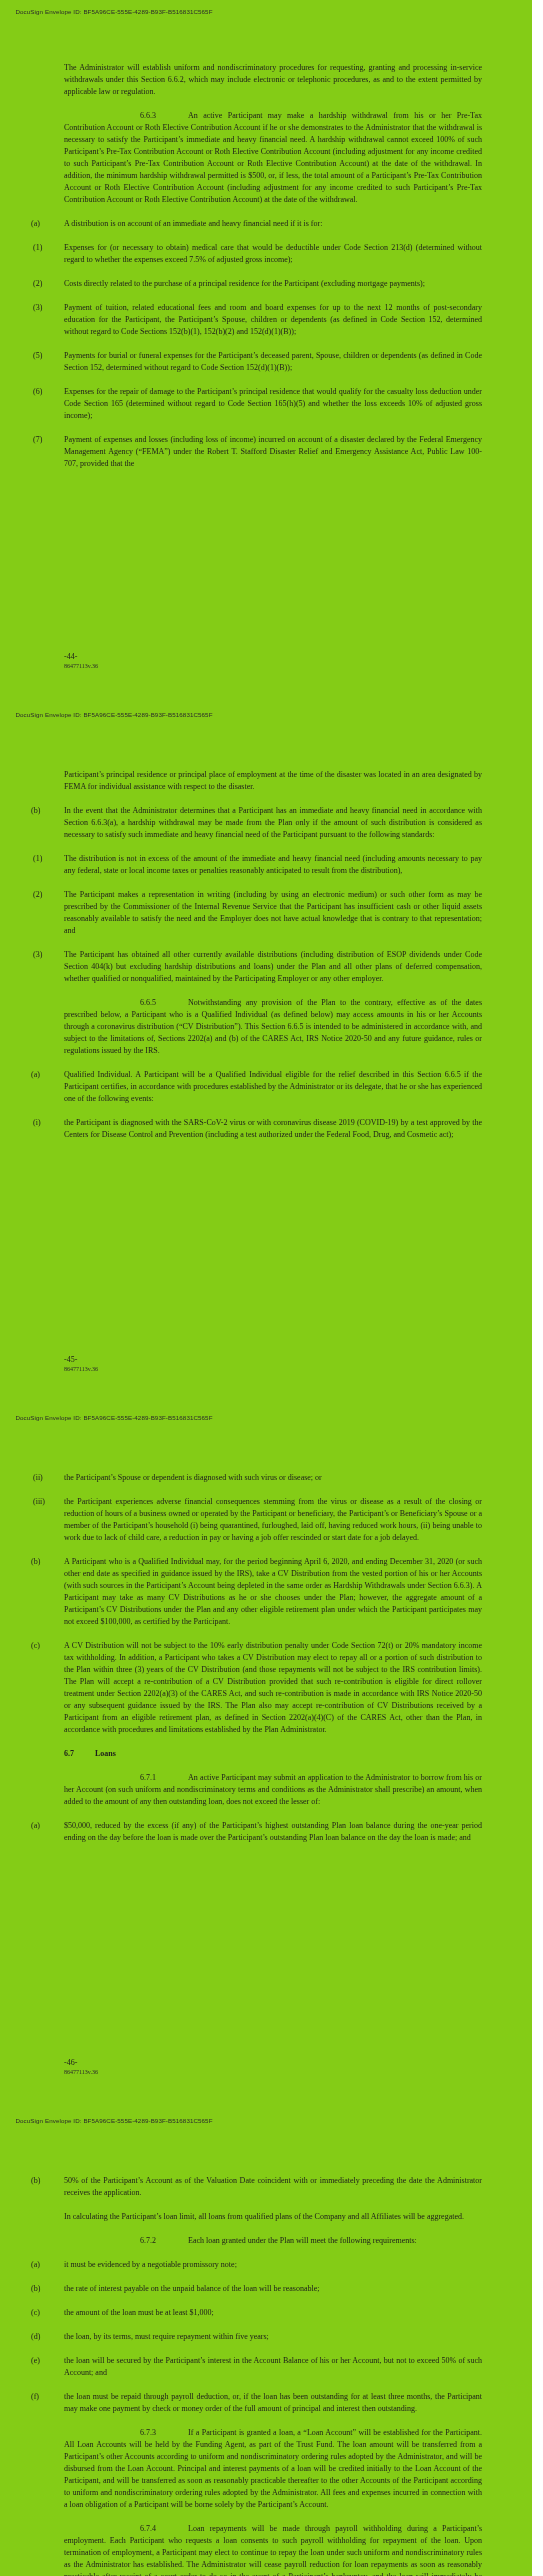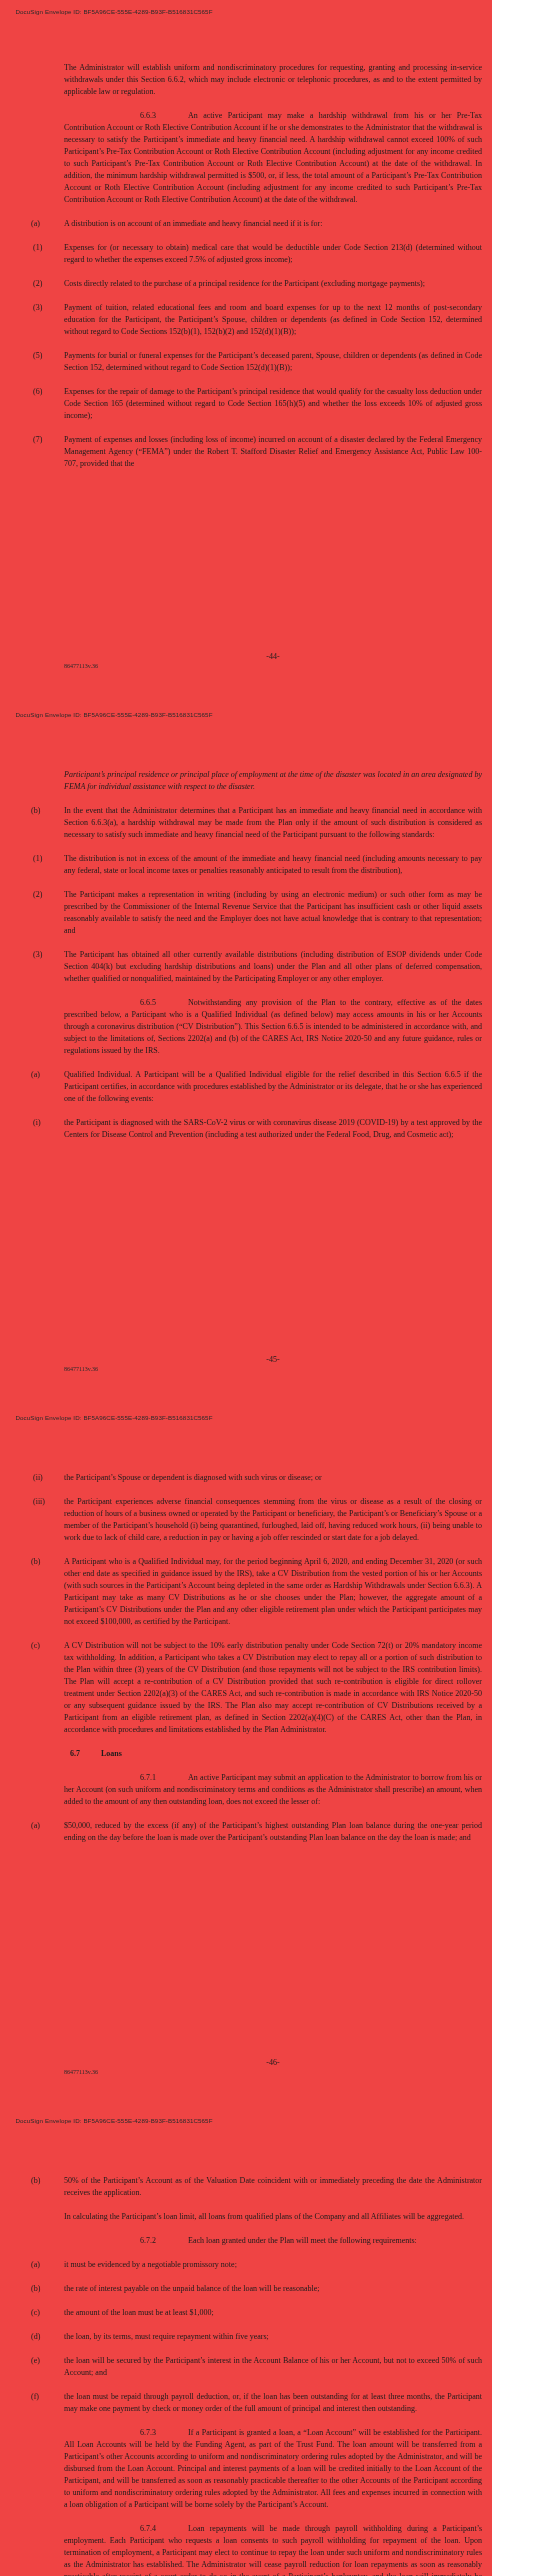--- a/index.html
+++ b/index.html
@@ -4,23 +4,23 @@
 <style>
   html, body { margin: 0; padding: 0; background: #ffffff; }
   .doc {
     position: relative;
     width: 544px;
     font-family: "Liberation Serif", "DejaVu Serif", serif;
     color: #1c1c1c;
   }
   .page {
     position: relative;
-    width: 492px;
+    width: 532px;
     height: 703px;
-    background: #ef4444;
+    background: #84cc16;
     overflow: hidden;
   }
   .ds-header {
     position: absolute;
     left: 15.5px;
     top: 7.7px;
     font-family: "Liberation Sans", "DejaVu Sans", sans-serif;
     font-size: 6.2px;
     color: #2b2b2b;
     letter-spacing: 0.1px;
@@ -45,31 +45,30 @@
     width: 48px;
     vertical-align: baseline;
   }
   
   .lvl1 { margin-left: 65px; }
   .lvl1 > .mk { display: inline-block; width: 33px; margin-left: -33px; }
   
   .lvl2 { margin-left: 95px; }
   .lvl2 > .mk { display: inline-block; width: 31px; margin-left: -31px; }
   
-  .cont2 { margin-left: 95px; font-style: italic; }
+  .cont2 { margin-left: 95px; }
   
   .h67 { font-weight: bold; }
-  .h67 .hnum { display: inline-block; width: 31px; margin-left: 6px; }
+  .h67 .hnum { display: inline-block; width: 31px; }
   .u { }
   .pageno {
     position: absolute;
     top: 652px;
     left: 64px;
     width: 418px;
-    text-align: center;
     font-size: 8px;
     color: #1c1c1c;
   }
   .docid {
     position: absolute;
     top: 663px;
     left: 64px;
     font-size: 6px;
     color: #2b2b2b;
   }

